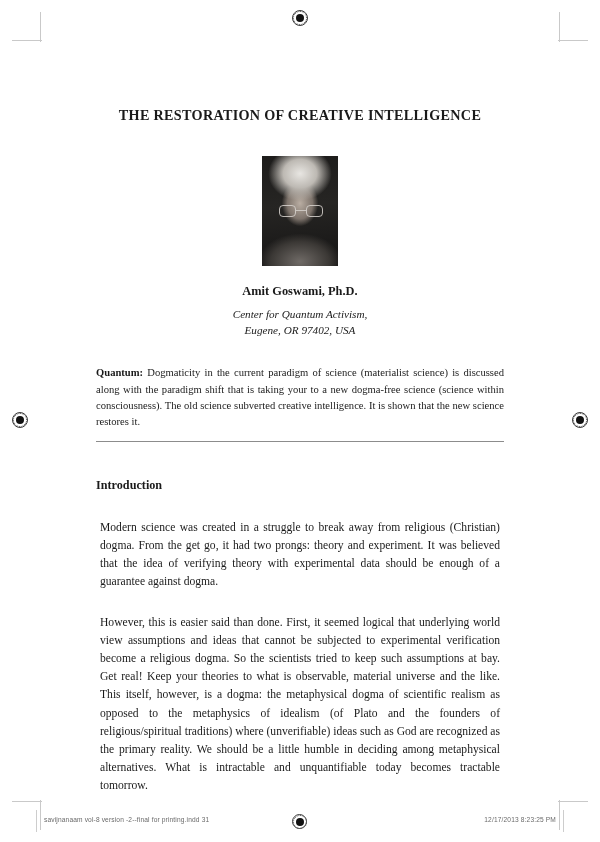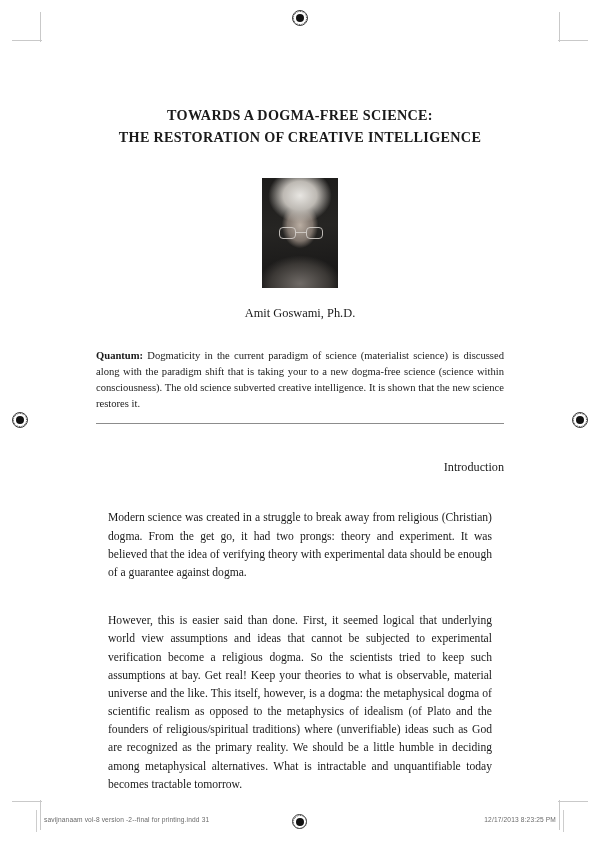--- a/index.html
+++ b/index.html
@@ -114,21 +114,21 @@
     left: 17px; top: 5px;
     width: 10px; height: 1.4px;
     background: #d8d4cf;
     opacity: .8;
   }
 
   .author {
     margin-top: 14px;
     text-align: center;
     font-size: 12.4px;
-    font-weight: normal;
+    font-weight: bold;
   }
   .affiliation {
     margin-top: 7px;
     text-align: center;
     font-size: 11.2px;
     font-style: italic;
     line-height: 1.45;
   }
   .affiliation span { display: block; }
 
@@ -144,27 +144,27 @@
   .rule {
     margin-top: 11px;
     border: 0;
     border-top: 1px solid #8c8c8c;
     height: 0;
   }
 
   .section-head {
     margin: 0;
     padding-top: 28px;
-    text-align: right;
+    text-align: left;
     font-size: 12.2px;
-    font-weight: normal;
+    font-weight: bold;
   }
 
   .body-p {
-    margin: 12px;
+    margin: 4px;
     padding-top: 18px;
     font-size: 11.6px;
     line-height: 1.57;
     text-align: justify;
     text-justify: inter-word;
   }
   .body-p:first-of-type { padding-top: 22px; }
 
   
   .footer {
@@ -226,38 +226,39 @@
   <div class="crop-h" style="right:12px; bottom:40px;"></div>
 
   <div class="reg-mark" style="left:292px; top:10px;"></div>
   <div class="reg-mark" style="left:12px;  top:412px;"></div>
   <div class="reg-mark" style="right:12px; top:412px;"></div>
 </div>
 
 <div class="page">
 
   <h1 class="doc-title">
-    <span class="line">TOWARDS A DOGMA-FREE SCIENCE:</span>
     <span class="line">THE RESTORATION OF CREATIVE INTELLIGENCE</span>
   </h1>
 
   <div class="portrait-wrap">
     <div class="portrait">
       <div class="bg"></div>
       <div class="glasses">
         <i class="l"></i>
         <i class="r"></i>
         <b></b>
       </div>
     </div>
   </div>
 
   <div class="author">Amit Goswami, Ph.D.</div>
 
   <div class="affiliation">
+    <span>Center for Quantum Activism,</span>
+    <span>Eugene, OR 97402, USA</span>
   </div>
 
   <div class="abstract"><span class="lbl">Quantum:</span><span> Dogmaticity in the current paradigm of science (materialist science) is discussed along with the paradigm shift that is taking your to a new dogma-free science (science within consciousness). The old science subverted creative intelligence.  It is shown that the new science restores it.</span></div>
 
   <hr class="rule">
 
   <h2 class="section-head">Introduction</h2>
 
   <p class="body-p">Modern science was created in a struggle to break away from religious (Christian) dogma. From the get go, it had two prongs: theory and experiment. It was believed that the idea of verifying theory with experimental data should be enough of a guarantee against dogma.</p>
   <p class="body-p">However, this is easier said than done. First, it seemed logical that underlying world view assumptions and ideas that cannot be subjected to experimental verification become a religious dogma. So the scientists tried to keep such assumptions at bay. Get real!  Keep your theories to what is observable, material universe and the like. This itself, however, is a dogma: the metaphysical dogma of scientific realism as opposed to the metaphysics of idealism (of Plato and the founders of religious/spiritual traditions) where (unverifiable) ideas such as God are recognized as the primary reality. We should be a little humble in deciding among metaphysical alternatives. What is intractable and unquantifiable today becomes tractable tomorrow.</p>

